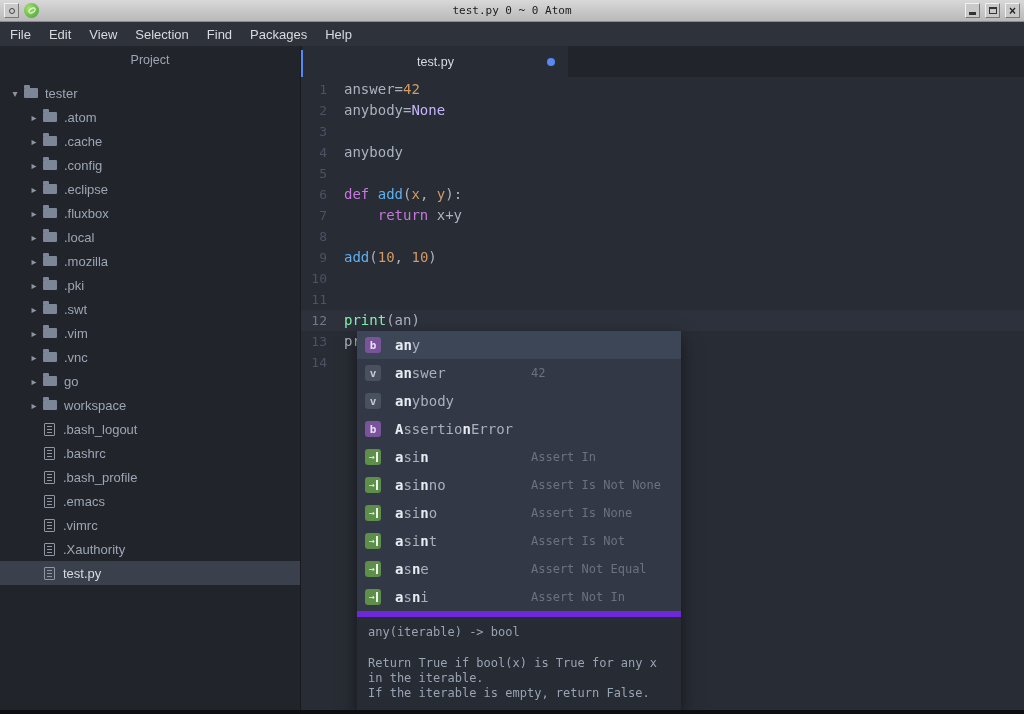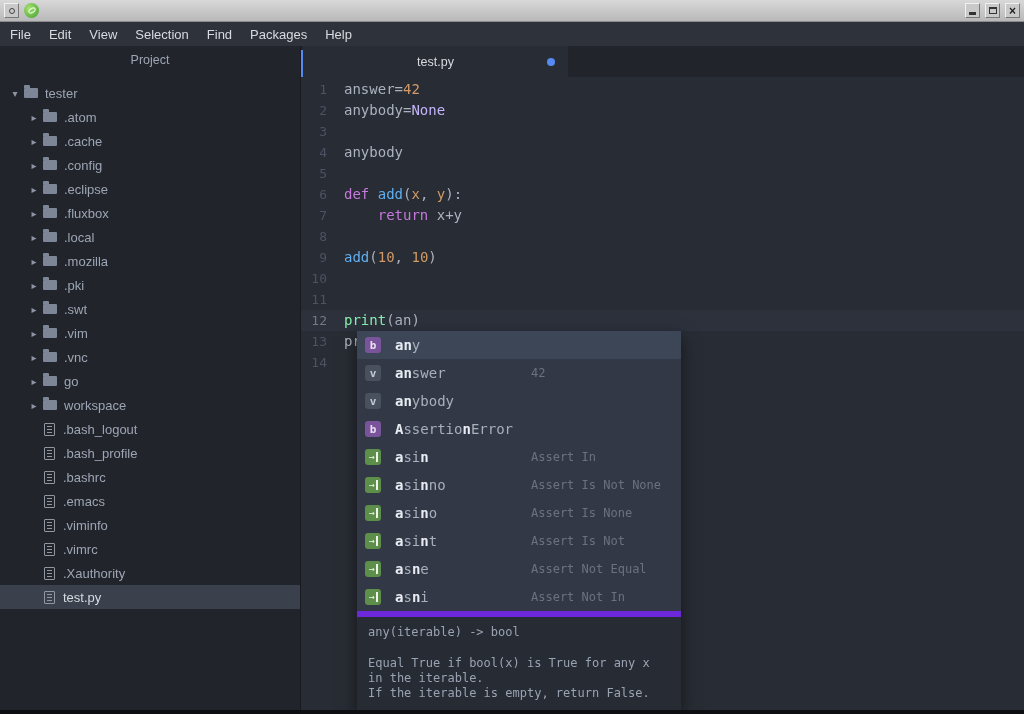--- a/index.html
+++ b/index.html
@@ -85,20 +85,21 @@
 
 <div class="titlebar">
   <div class="tb-left">
     <span class="tb-btn">
       <span class="menu-glyph"></span>
     </span>
     <span class="atom-logo">
         <span class="ring"></span>
       </span>
   </div>
+  <div class="tb-title">test.py 0 ~ 0 Atom</div>
   <div class="tb-right">
     <span class="tb-btn">
       <span class="min-glyph"></span>
     </span>
     <span class="tb-btn">
       <span class="max-glyph"></span>
     </span>
     <span class="tb-btn">
       <span class="x-glyph">×</span>
     </span>
@@ -191,36 +192,31 @@
           <span class="tree-label">workspace</span>
         </div>
         <div class="tree-row" style="padding-left: 27px;">
           <span class="tree-spacer"></span>
           <span class="icon-file"></span>
           <span class="tree-label">.bash_logout</span>
         </div>
         <div class="tree-row" style="padding-left: 27px;">
           <span class="tree-spacer"></span>
           <span class="icon-file"></span>
+          <span class="tree-label">.bashrc</span>
+        </div>
+        <div class="tree-row" style="padding-left: 27px;">
+          <span class="tree-spacer"></span>
+          <span class="icon-file"></span>
           <span class="tree-label">.bash_profile</span>
         </div>
         <div class="tree-row" style="padding-left: 27px;">
           <span class="tree-spacer"></span>
           <span class="icon-file"></span>
-          <span class="tree-label">.bashrc</span>
-        </div>
-        <div class="tree-row" style="padding-left: 27px;">
-          <span class="tree-spacer"></span>
-          <span class="icon-file"></span>
           <span class="tree-label">.emacs</span>
-        </div>
-        <div class="tree-row" style="padding-left: 27px;">
-          <span class="tree-spacer"></span>
-          <span class="icon-file"></span>
-          <span class="tree-label">.viminfo</span>
         </div>
         <div class="tree-row" style="padding-left: 27px;">
           <span class="tree-spacer"></span>
           <span class="icon-file"></span>
           <span class="tree-label">.vimrc</span>
         </div>
         <div class="tree-row" style="padding-left: 27px;">
           <span class="tree-spacer"></span>
           <span class="icon-file"></span>
           <span class="tree-label">.Xauthority</span>
@@ -320,21 +316,21 @@
             <div class="sug-row">
               <span class="sug-icon snippet">
                 <span class="arrow">→</span>
               </span>
               <span class="sug-word"><span class="match">a</span><span>s</span><span class="match">n</span><span>i</span></span>
               <span class="sug-label">Assert Not In</span>
             </div>
           </div>
         <div class="doc-panel">
           <div class="doc-signature">any(iterable) -&gt; bool</div>
-          <div class="doc-line">Equal True if bool(x) is True for any x in the iterable.</div>
+          <div class="doc-line">Return True if bool(x) is True for any x in the iterable.</div>
           <div class="doc-line">If the iterable is empty, return False.</div>
         </div>
       </div>
     </div>
   </div>
 </div>
 
 <div class="taskbar-strip"></div>
 
 </body></html>

